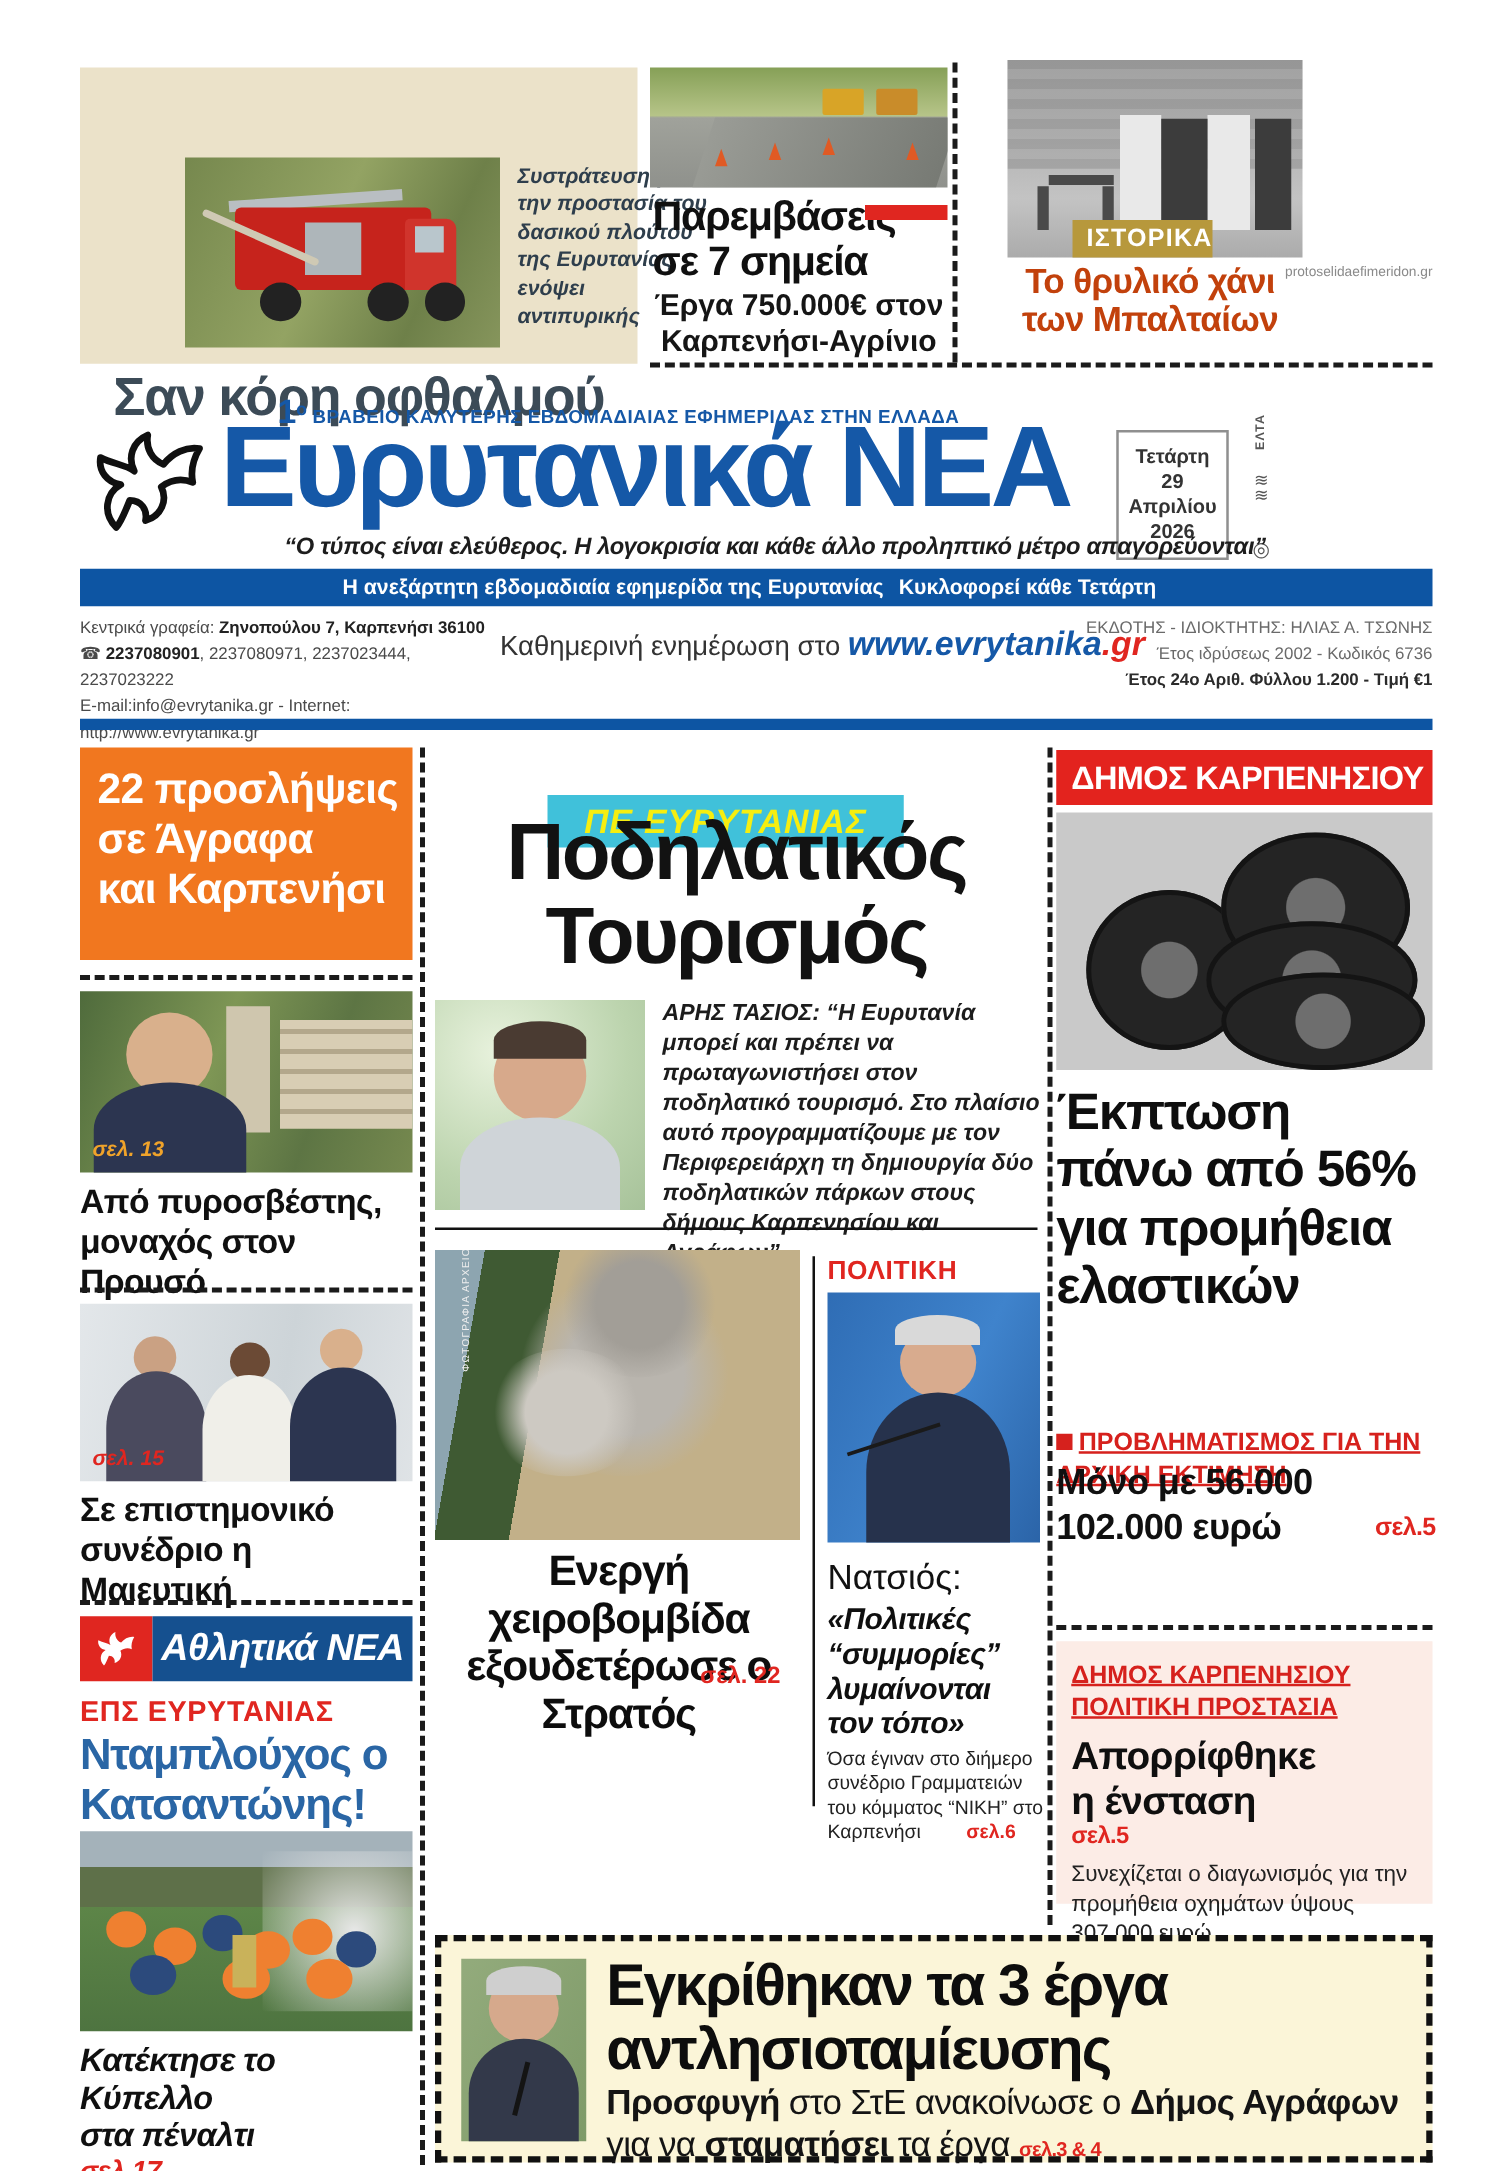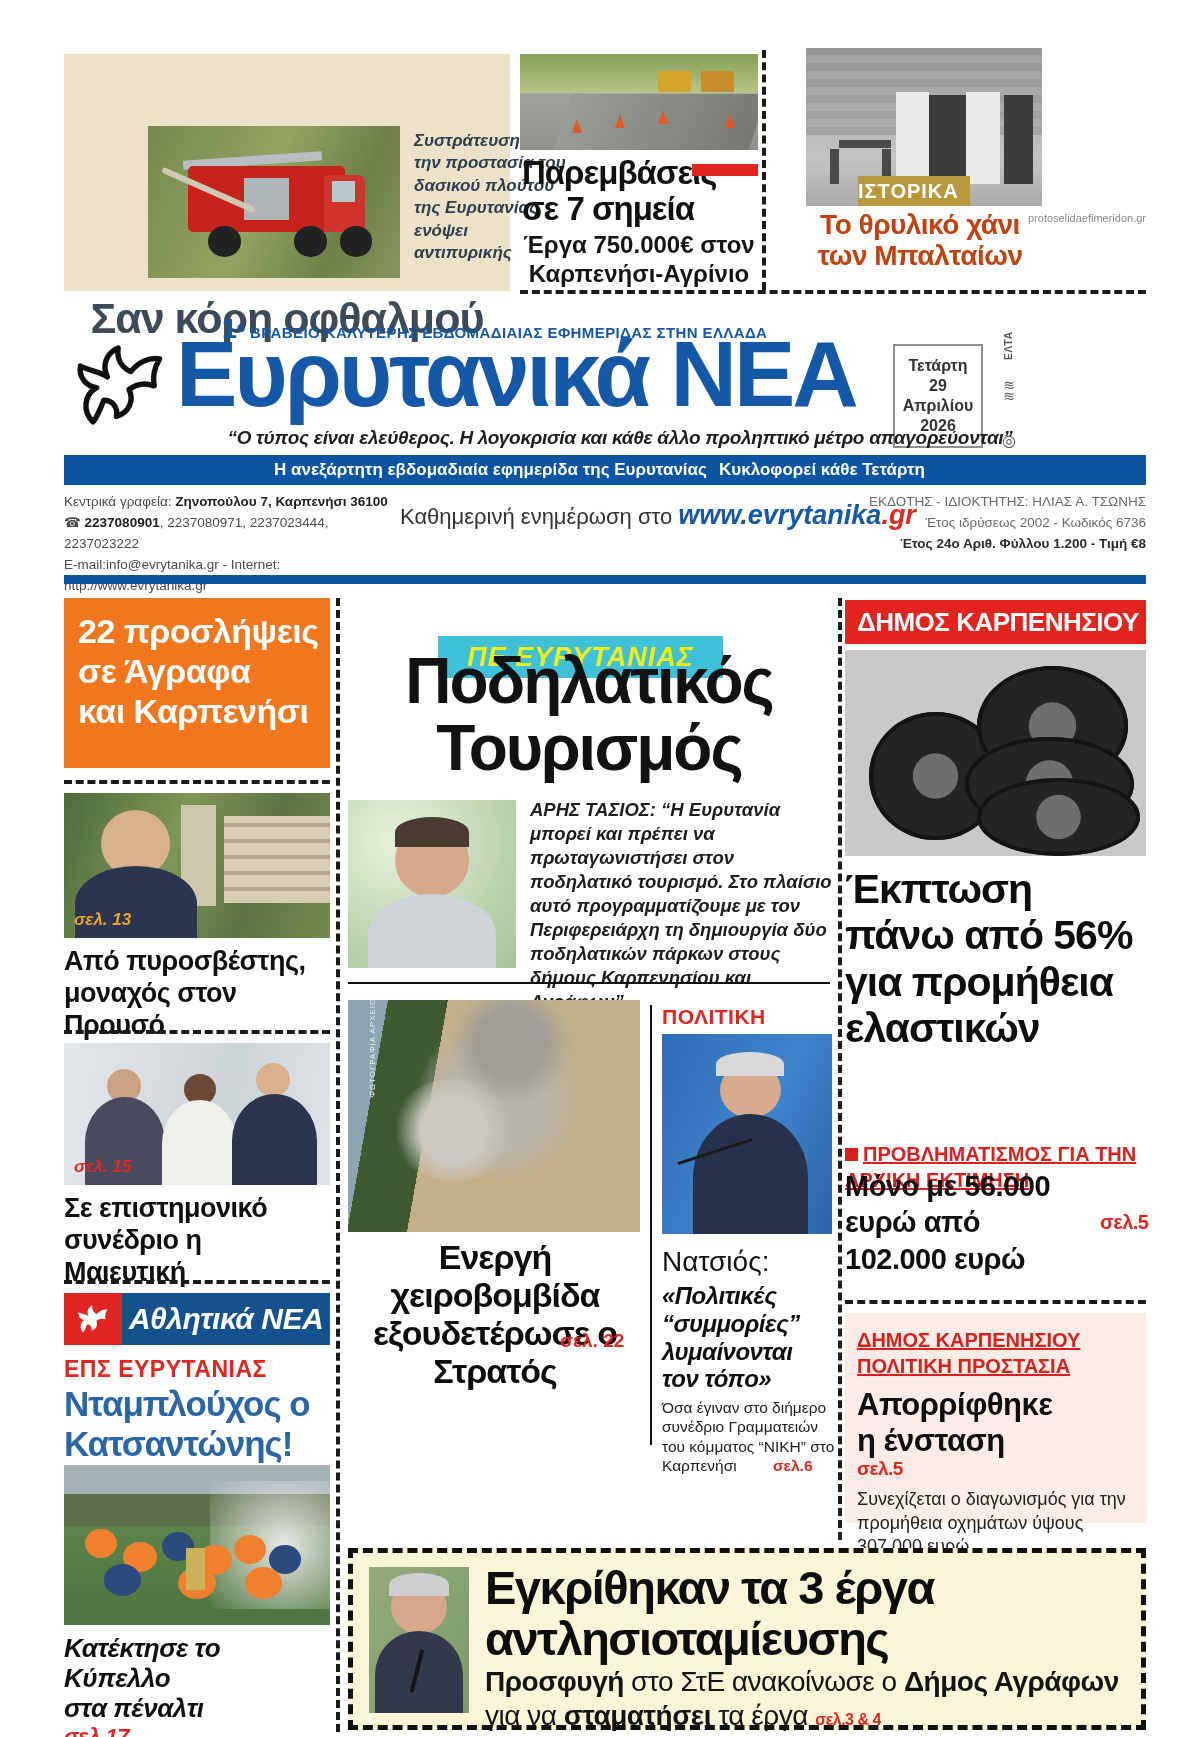--- a/index.html
+++ b/index.html
@@ -22,21 +22,21 @@
   #p-road{left:0px;top:0px;width:238px;height:96px;}
   .road-hline{font-size:33px;font-weight:900;color:#101010;letter-spacing:-1px;line-height:1.04;}
   #road-h1{position:absolute;left:2px;top:102px;}
   #road-redbar{position:absolute;left:172px;top:110px;width:66px;height:12px;background:#e02620;}
   #road-h2{position:absolute;left:2px;top:138px;}
   #road-sub{position:absolute;left:0px;top:176px;width:238px;font-size:24px;font-weight:bold;
             color:#151515;line-height:1.22;text-align:center;}
   #hist-sec{left:770px;top:48px;width:376px;height:242px;}
   #p-inn{left:36px;top:0px;width:236px;height:158px;filter:grayscale(1);}
   #hist-badge{position:absolute;left:88px;top:128px;width:112px;height:30px;background:#b7983c;
-              color:#fff;font-weight:900;font-size:20px;text-align:left;line-height:30px;letter-spacing:1px;}
+              color:#fff;font-weight:900;font-size:20px;text-align:right;line-height:30px;letter-spacing:1px;}
   #hist-headline{position:absolute;left:0px;top:162px;width:300px;text-align:center;color:#c2410c;
                  font-size:28px;font-weight:900;line-height:1.1;letter-spacing:-0.5px;}
   #watermark{left:1028px;top:212px;width:130px;font-size:11px;color:#8a8a8a;}
   #dash-top-v{left:762px;top:50px;height:240px;}
   #dash-top-h{left:520px;top:290px;width:626px;}
 
   
   #dove{left:66px;top:326px;width:108px;height:118px;}
   #award{left:222px;top:314px;color:#1558a7;font-weight:bold;white-space:nowrap;}
   #award .num{font-size:27px;} #award .sup{font-size:14px;vertical-align:super;}
@@ -269,21 +269,21 @@
     <div><span>Κεντρικά γραφεία: </span><b>Ζηνοπούλου 7, Καρπενήσι 36100</b></div>
     <div><span>☎</span><b> 2237080901</b><span>, 2237080971, 2237023444, 2237023222</span></div>
     <div>E-mail:info@evrytanika.gr - Internet: http://www.evrytanika.gr</div>
   </div>
   <div id="info-center" class="abs">
     <span class="lbl">Καθημερινή ενημέρωση στο </span><span class="site-b">www.evrytanika</span><span class="site-r">.gr</span>
   </div>
   <div id="info-right" class="abs">
     <div>ΕΚΔΟΤΗΣ - ΙΔΙΟΚΤΗΤΗΣ: ΗΛΙΑΣ Α. ΤΣΩΝΗΣ</div>
     <div>Έτος ιδρύσεως 2002 - Κωδικός 6736</div>
-    <div class="strong">Έτος 24ο Αριθ. Φύλλου 1.200 - Τιμή €8</div>
+    <div class="strong">Έτος 24ο Αριθ. Φύλλου 1.200 - Τιμή €1</div>
   </div>
   <div id="bar2" class="abs"></div>
 
   <div id="sep-left" class="dashed-v"></div>
   <div id="sep-right" class="dashed-v"></div>
 
   <div id="hirings" class="abs lines">
     <span>22 προσλήψεις</span>
     <span>σε Άγραφα</span>
     <span>και Καρπενήσι</span>
@@ -395,21 +395,20 @@
     <div class="tire" style="left:44%;top:8%;width:50%;height:58%;"></div>
     <div class="tire" style="left:40%;top:42%;width:56%;height:46%;"></div>
     <div class="tire" style="left:44%;top:62%;width:54%;height:38%;"></div>
   </div>
   <div id="tires-h" class="abs">Έκπτωση πάνω από 56% για προμήθεια ελαστικών</div>
   <div id="tires-kicker" class="abs">
     <span class="sq"></span><span>ΠΡΟΒΛΗΜΑΤΙΣΜΟΣ ΓΙΑ ΤΗΝ ΑΡΧΙΚΗ ΕΚΤΙΜΗΣΗ</span>
   </div>
   <div id="tires-sub" class="abs lines">
     <span>Μόνο με 56.000</span>
-    <span>ευρώ από</span>
     <span>102.000 ευρώ</span>
     <span id="tires-page" class="pagetag">σελ.5</span>
   </div>
   <div id="dash-r1" class="dashed-h"></div>
 
   <div id="objection" class="abs">
     <div id="obj-kicker" class="lines">
       <span>ΔΗΜΟΣ ΚΑΡΠΕΝΗΣΙΟΥ</span>
       <span>ΠΟΛΙΤΙΚΗ ΠΡΟΣΤΑΣΙΑ</span>
     </div>

